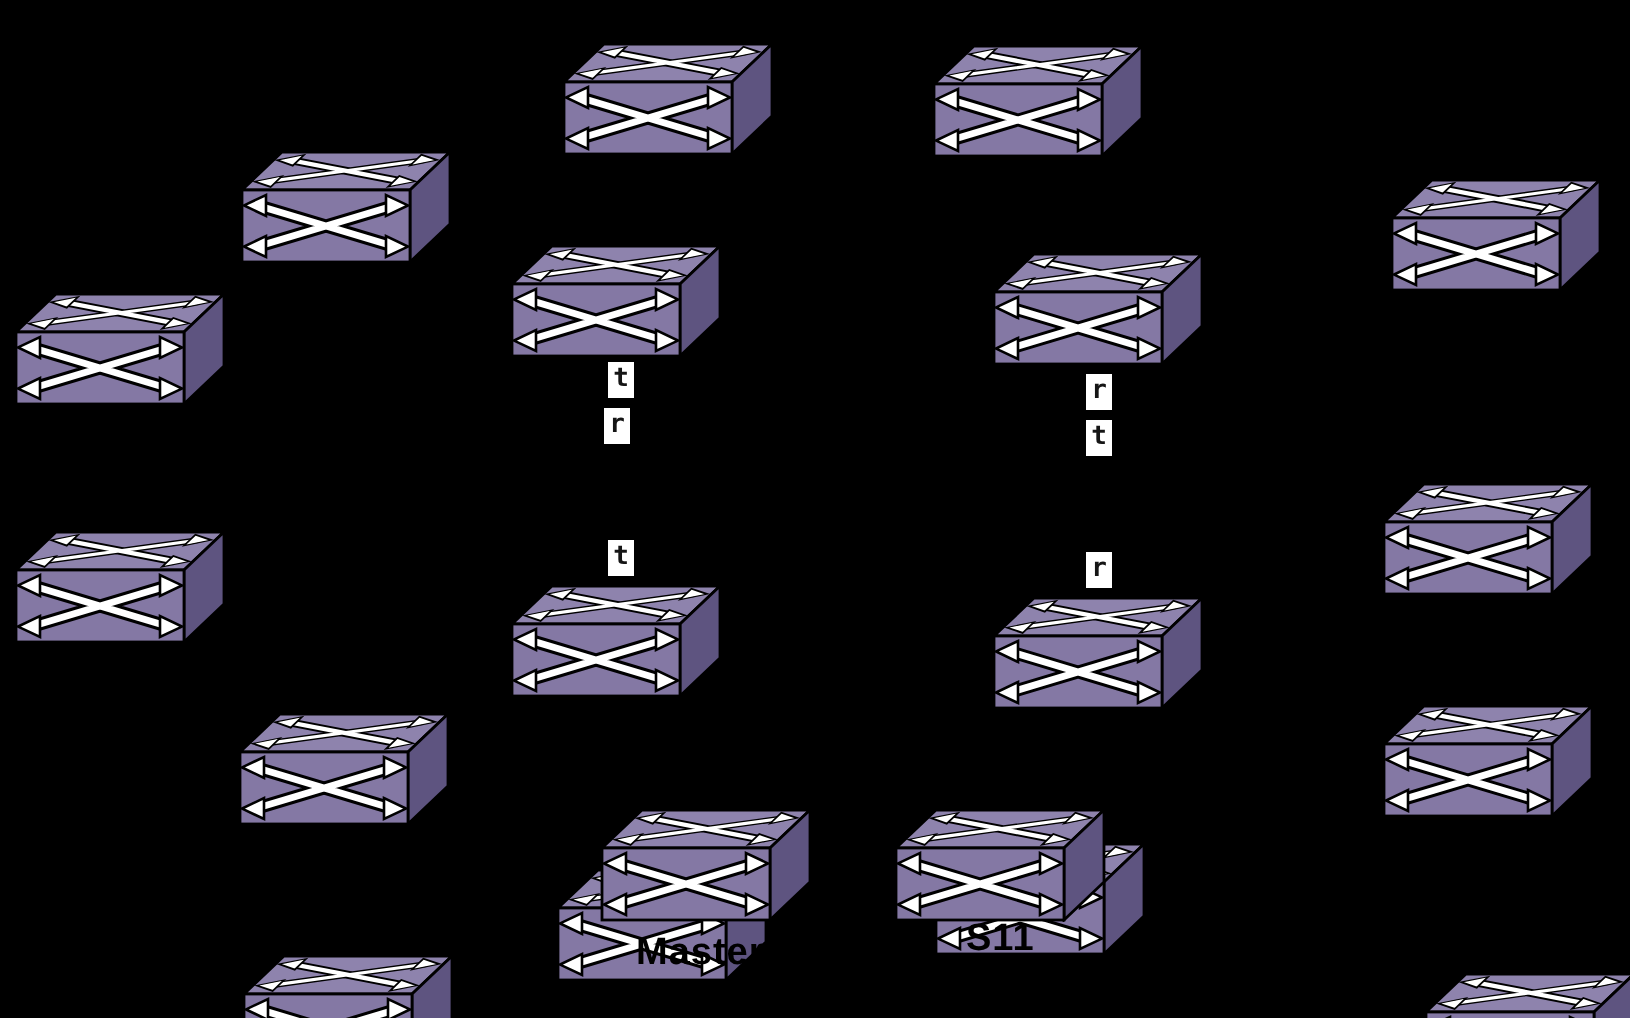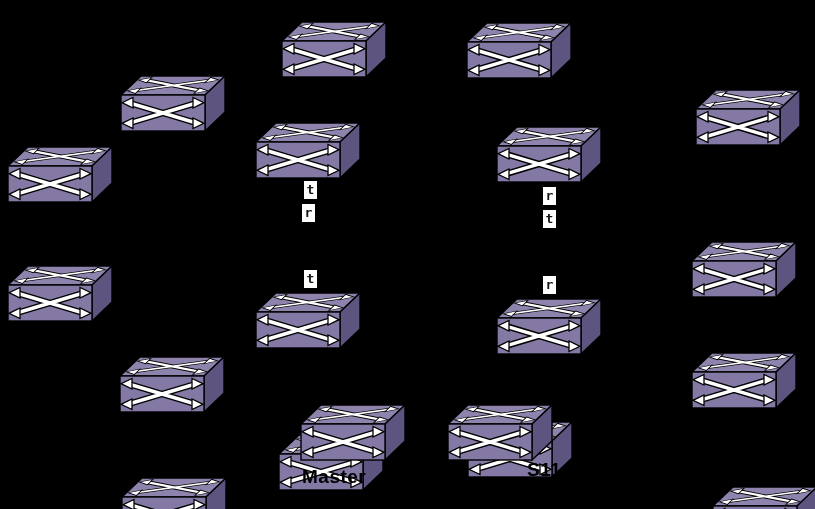--- a/index.html
+++ b/index.html
@@ -104,22 +104,22 @@
       <use href="#switch-icon" width="106" height="57"></use>
     </svg>
       <svg class="switch" viewBox="0 0 106 57" style="left: 121px; top: 477px;">
       <use href="#switch-icon" width="106" height="57"></use>
     </svg>
       <svg class="switch" viewBox="0 0 106 57" style="left: 712px; top: 486px;">
       <use href="#switch-icon" width="106" height="57"></use>
     </svg>
     </div>
 
-  <div class="stack-label" style="left: 302px; top: 466px;">Master</div>
-  <div class="stack-label" style="left: 483px; top: 459px; margin-left: 44px;">S11</div>
+  <div class="stack-label" style="left: 318px; top: 466px;">Master</div>
+  <div class="stack-label" style="left: 483px; top: 459px;">S11</div>
 
   <span class="fragment" style="left: 304px; top: 181px;">t</span>
   <span class="fragment" style="left: 302px; top: 204px;">r</span>
   <span class="fragment" style="left: 304px; top: 270px;">t</span>
   <span class="fragment" style="left: 543px; top: 187px;">r</span>
   <span class="fragment" style="left: 543px; top: 210px;">t</span>
   <span class="fragment" style="left: 543px; top: 276px;">r</span>
 </div>
 
 </body></html>

